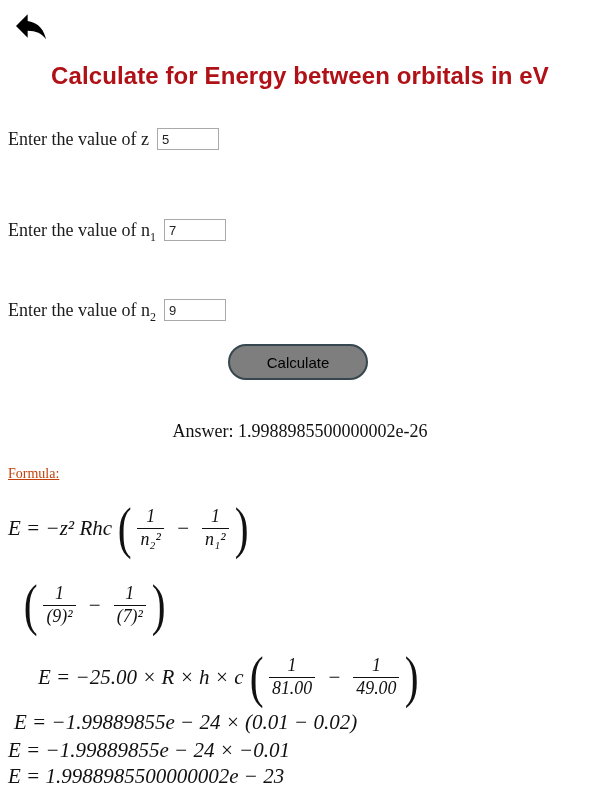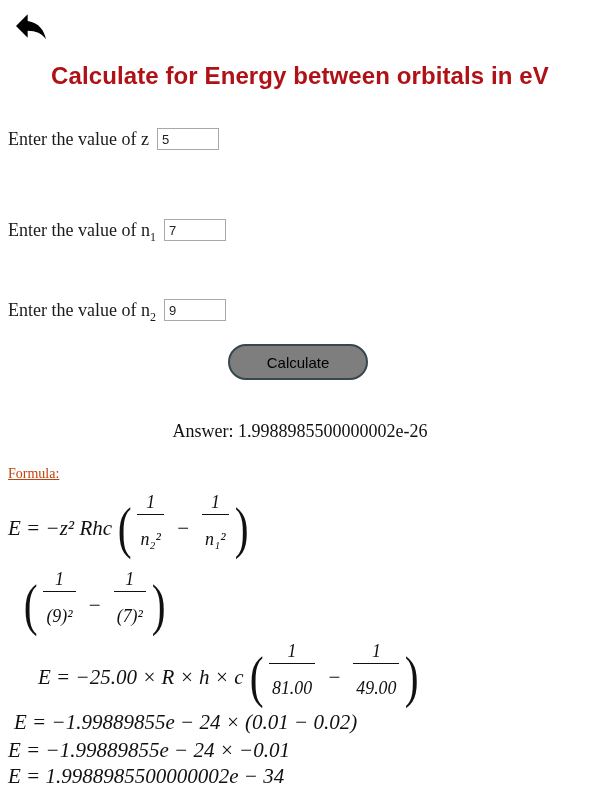--- a/index.html
+++ b/index.html
@@ -56,21 +56,21 @@
   .m2 { left:22px; top:568px; height:74px; }
   .m3 { left:38px; top:648px; height:58px; }
   .m4 { left:14px; top:708px; height:28px; }
   .m5 { left:8px;  top:736px; height:28px; }
   .m6 { left:8px;  top:762px; height:28px; }
 
   .mtext { margin-right:4px; }
   .op { margin:0 8px; }
   .frac { display:inline-flex; flex-direction:column; align-items:center; font-size:0.85em; line-height:1.2; margin:0 4px; }
   .frac .num { padding:0 2px; }
-  .frac .den { border-top:1.5px solid #111; padding:14px 3px; }
+  .frac .den { border-top:1.5px solid #111; padding:0 3px; }
   .paren {
     font-style:normal; font-size:2.2em; line-height:0.9; font-weight:400;
     transform:scaleY(1.25) scaleX(0.9); margin:0 1px; display:inline-block;
   }
 </style>
 </head>
 <body>
 
 <div class="page">
 
@@ -149,16 +149,16 @@
     <span class="paren">)</span>
   </div>
 
   <div class="math m4">
     <span>E = −1.99889855e − 24 × (0.01 − 0.02)</span>
   </div>
   <div class="math m5">
     <span>E = −1.99889855e − 24 × −0.01</span>
   </div>
   <div class="math m6">
-    <span>E = 1.9988985500000002e − 34</span>
+    <span>E = 1.9988985500000002e − 23</span>
   </div>
 
 </div>
 
 </body></html>

